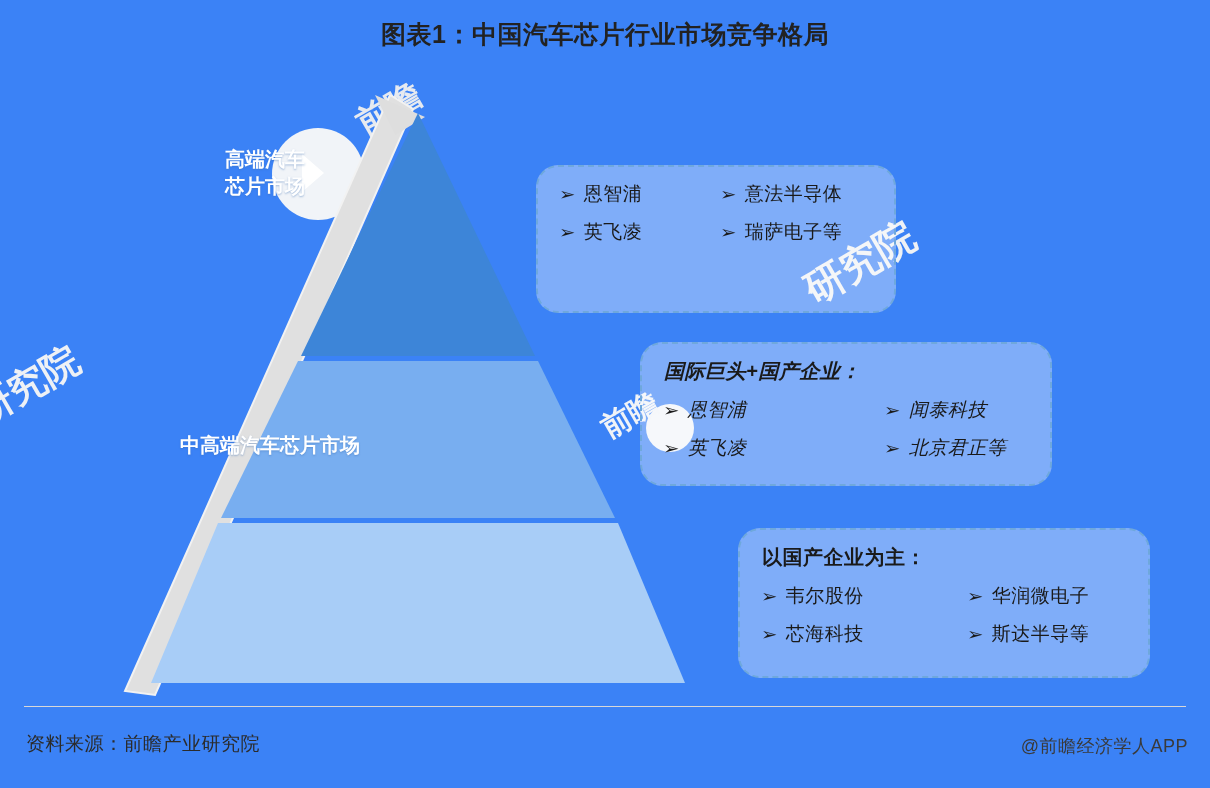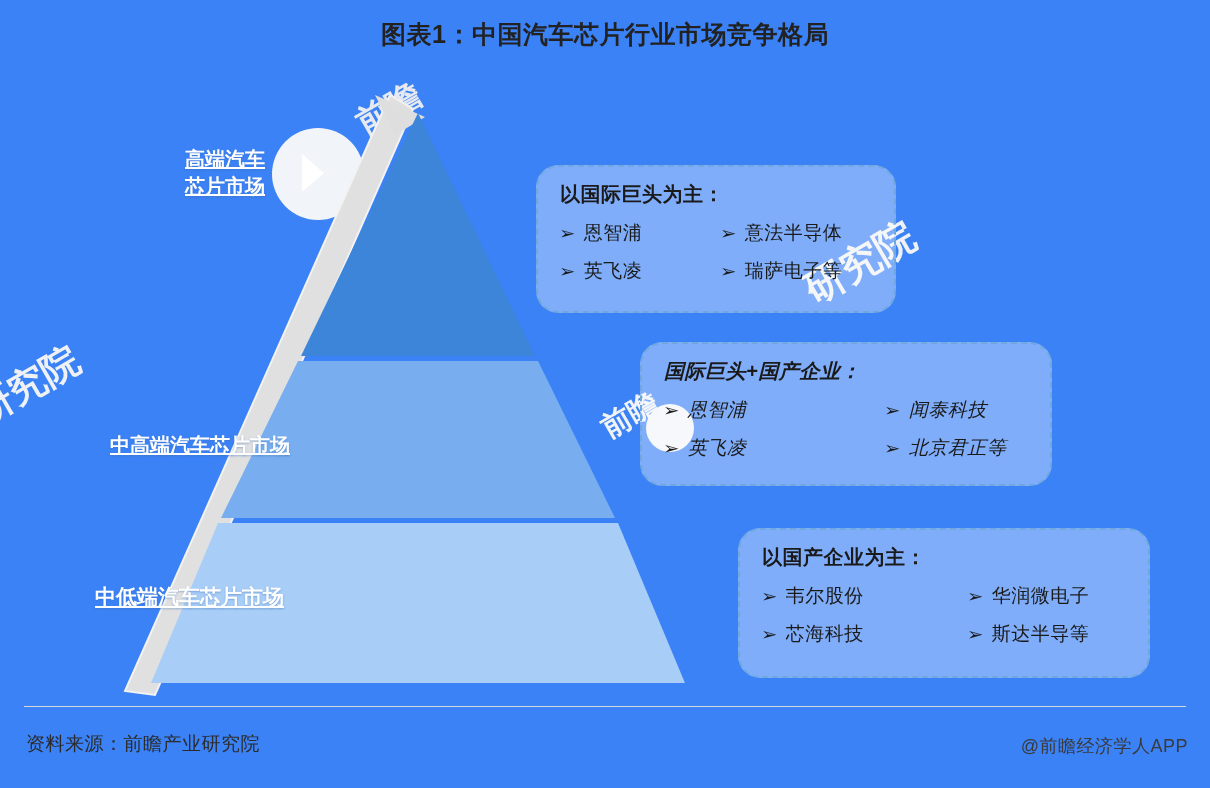--- a/index.html
+++ b/index.html
@@ -99,25 +99,25 @@
     top: 100px;
     width: 570px;
     height: 600px;
   }
 
   .tier-label {
     position: absolute;
     color: #ffffff;
     font-weight: bold;
     font-size: 20px;
+    text-align: center;
     line-height: 1.35;
     text-shadow: 0 1px 2px rgba(60,110,180,0.45);
     white-space: pre-line;
     pointer-events: none;
-    text-decoration: underline;
   }
   .tier-label-top    { left: 185px; top: 146px; width: 160px; }
   .tier-label-mid    { left: 110px; top: 432px; width: 320px; font-size: 20px; }
   .tier-label-bottom { left:  95px; top: 583px; width: 350px; font-size: 21px; }
 
   
   .callout {
     position: absolute;
     border: 2px dashed #6fa8dc;
     border-radius: 22px;
@@ -211,24 +211,22 @@
     <polygon points="278,13 395,256 161,256" fill="#3d85d8"></polygon>
 
     <polygon points="158,261 398,261 475,418 81,418" fill="#78aef0"></polygon>
 
     <polygon points="78,423 478,423 545,583 11,583" fill="#a8cdf7"></polygon>
   </svg>
 
   <div class="tier-label tier-label-top">高端汽车
 芯片市场</div>
   <div class="tier-label tier-label-mid">中高端汽车芯片市场</div>
-  <div class="tier-label tier-label-bottom">中低端汽车芯片市场</div>
 
   <div class="callout" id="callout-1">
-    <div class="callout-title">以国际巨头为主：</div>
     <div class="callout-grid">
       <div class="callout-item">
         <span class="bullet-arrow">➢</span>
         <span>恩智浦</span>
       </div>
       <div class="callout-item">
         <span class="bullet-arrow">➢</span>
         <span>意法半导体</span>
       </div>
       <div class="callout-item">

